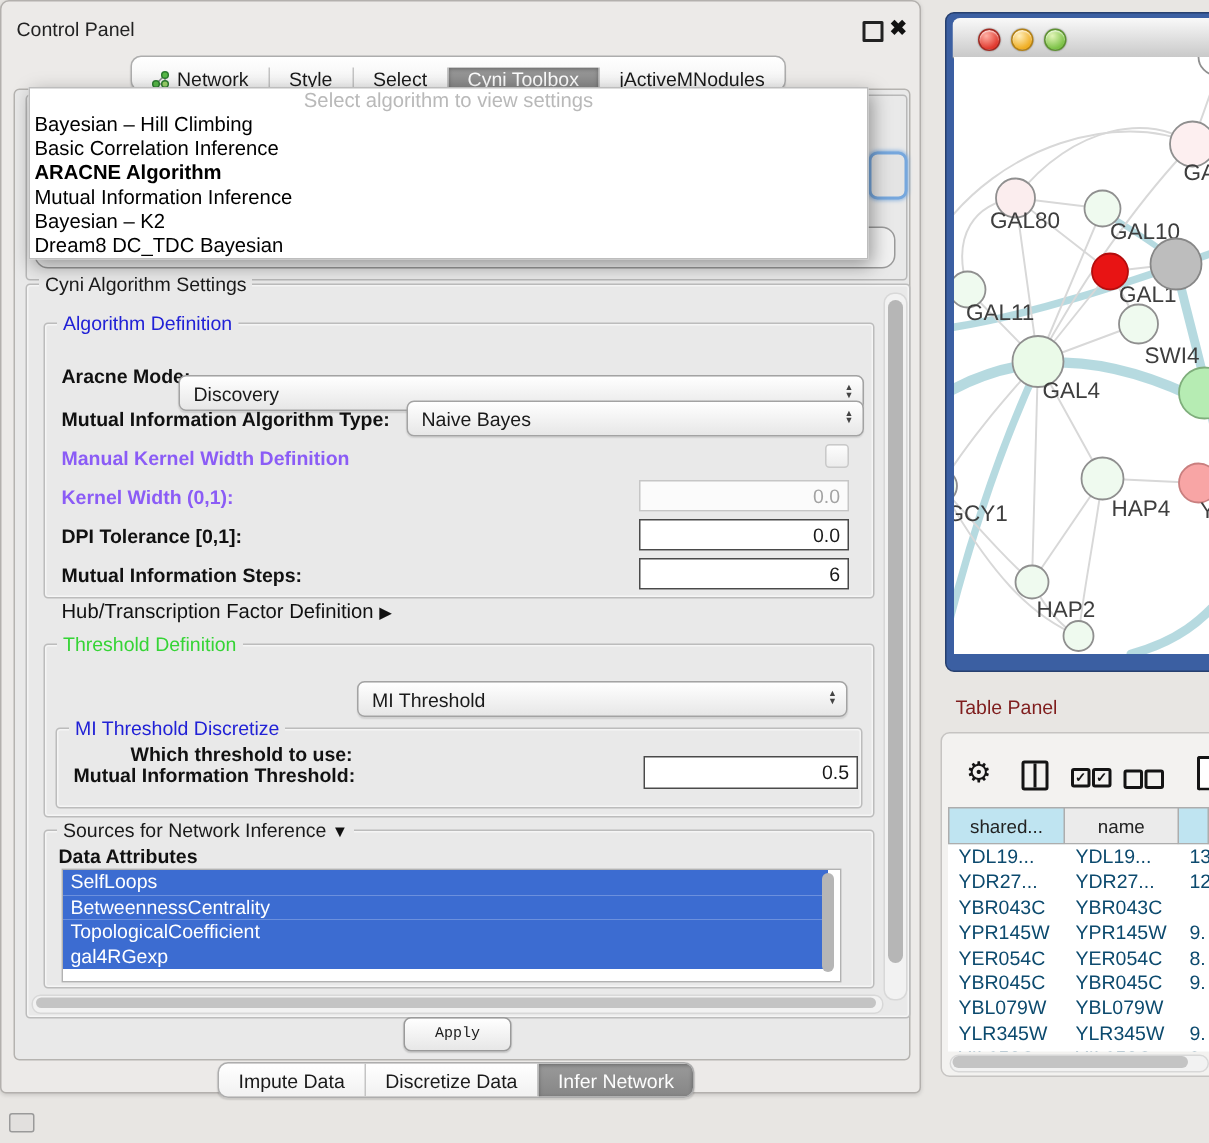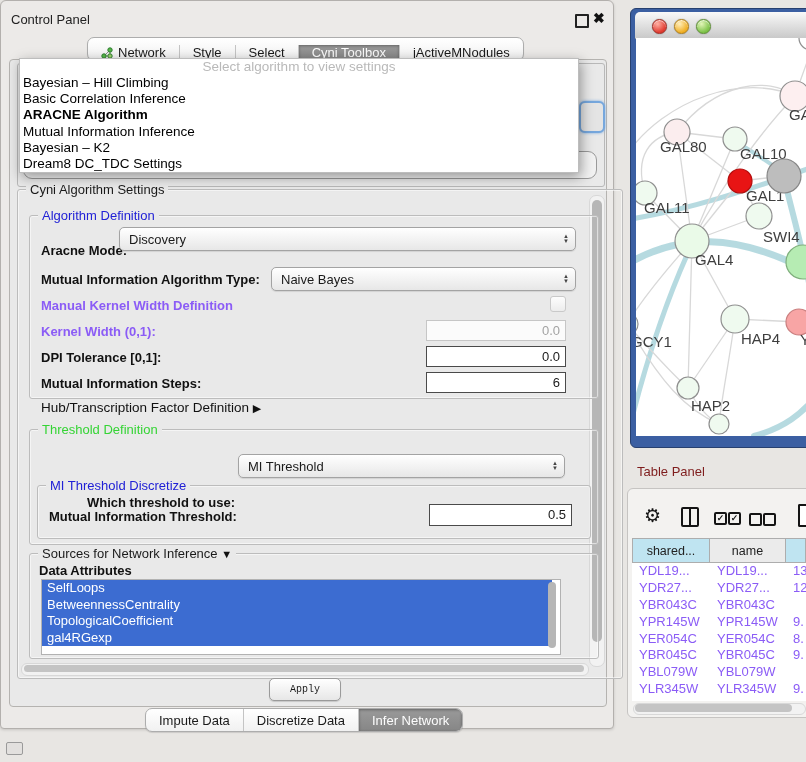--- a/index.html
+++ b/index.html
@@ -29,21 +29,21 @@
   #frag-combo{left:578px;top:100px;width:22px;height:28px;border:2px solid #76a7dd;border-radius:6px;background:#e4e4e4;box-shadow:0 0 3px #76a7dd;}
   #frag-control{left:22px;top:150px;width:572px;height:26px;border:1px solid #9a9a9a;border-radius:9px;background:#f2f2f2;}
 
   
   #popup{left:18px;top:57px;width:558px;height:113px;background:#ffffff;border:1px solid #bdbdbd;box-shadow:2px 4px 12px rgba(0,0,0,.38);z-index:50;}
   #popup-placeholder{text-align:center;color:#b9b9b9;font-size:13.5px;height:16px;line-height:16px;}
   .pop-item{height:16.2px;line-height:16.2px;padding-left:3px;font-size:13.5px;color:#000;white-space:nowrap;}
   .pop-item.bold{font-weight:bold;}
 
   
-  .groupbox{border:1px solid #bcbcbc;border-radius:3px;box-shadow:inset 0 0 0 1px rgba(255,255,255,.55);padding-left:16px;}
+  .groupbox{border:1px solid #bcbcbc;border-radius:3px;box-shadow:inset 0 0 0 1px rgba(255,255,255,.55);}
   .legend{position:absolute;top:-8px;left:8px;background:#e9e9e9;padding:0 4px;font-size:13px;white-space:nowrap;}
   .legend.blue{color:#2121d6;}
   .legend.green{color:#35d435;}
   .lbl{position:absolute;font-size:13px;font-weight:bold;color:#111;white-space:nowrap;}
   .lbl.dis{color:#8b5cf6;}
   .lbl.plain{font-weight:normal;}
 
   .combo{position:absolute;display:flex;align-items:center;border:1px solid #a3a3a3;border-radius:5px;background:linear-gradient(#ffffff,#e7e7e7);font-size:13px;padding-left:9px;box-shadow:0 1px 1px rgba(0,0,0,.1);}
   .combo .arrows{margin-left:auto;margin-right:6px;display:flex;flex-direction:column;align-items:center;font-size:6px;line-height:5px;color:#444;}
   .field{position:absolute;border:1px solid #4a4a4a;background:#fff;font-size:13px;text-align:right;padding-right:5px;}
@@ -84,21 +84,21 @@
   .cb{position:absolute;width:9px;height:9px;border:2px solid #141414;border-radius:2px;font-size:9px;line-height:9px;text-align:center;color:#141414;font-weight:bold;}
   #icon-page{left:798px;top:504px;width:8px;height:19px;border:2px solid #141414;border-right:none;border-radius:2px 0 0 2px;background:#fff;}
 
   #tbl-header{left:632px;top:538px;height:25px;display:flex;}
   .hcell{height:25px;line-height:25px;text-align:center;font-size:12.5px;color:#222;border:1px solid #adadad;border-left:none;box-sizing:border-box;}
   .hcell:first-child{border-left:1px solid #adadad;}
   .hcell.blue{background:#bfe4f1;}
   .hcell.gray{background:#ebebeb;}
   #tbl-rows{left:632px;top:563px;width:174px;height:138px;overflow:hidden;background:#fff;}
   .trow{display:flex;height:16.9px;line-height:16.9px;}
-  .tcell{font-size:13px;color:#8b5cf6;padding-left:7px;box-sizing:border-box;white-space:nowrap;overflow:hidden;}
+  .tcell{font-size:13px;color:#0c4a6e;padding-left:7px;box-sizing:border-box;white-space:nowrap;overflow:hidden;}
   #tbl-hscroll-track{left:633px;top:703px;width:171px;height:10px;}
   #tbl-hscroll-thumb{left:635px;top:704px;width:157px;height:8px;}
 
   .tri{display:inline-block;font-size:11px;color:#111;}
 </style>
 </head>
 <body>
 
 <div id="root">
 
@@ -138,36 +138,36 @@
     <div class="abs" id="frag-combo"></div>
 
     <div class="abs" id="popup">
       <div id="popup-placeholder">Select algorithm to view settings</div>
       <div id="popup-items">
           <div class="pop-item">Bayesian – Hill Climbing</div>
           <div class="pop-item">Basic Correlation Inference</div>
           <div class="pop-item bold">ARACNE Algorithm</div>
           <div class="pop-item">Mutual Information Inference</div>
           <div class="pop-item">Bayesian – K2</div>
-          <div class="pop-item">Dream8 DC_TDC Settings</div>
+          <div class="pop-item">Dream8 DC_TDC Bayesian</div>
         </div>
     </div>
 
     <div class="abs groupbox" style="left:16px;top:188px;width:588px;height:488px;">
       <span class="legend">Cyni Algorithm Settings</span>
     </div>
     <div class="abs vtrack" style="left:588px;top:194px;width:14px;height:470px;">
       <div class="vthumb" style="left:2px;top:4px;width:10px;height:442px;"></div>
     </div>
 
     <div class="abs groupbox" style="left:28px;top:214px;width:552px;height:182px;">
       <span class="legend blue">Algorithm Definition</span>
     </div>
     <div class="lbl" style="left:40px;top:242px;">Aracne Mode:</div>
-    <div class="combo" style="left:118px;top:226px;width:446px;height:22px;">
+    <div class="combo" style="left:118px;top:249px;width:446px;height:22px;">
       <span>Discovery</span>
       <span class="arrows">▲<br>▼</span>
     </div>
     <div class="lbl" style="left:40px;top:271px;">Mutual Information Algorithm Type:</div>
     <div class="combo" style="left:270px;top:266px;width:294px;height:22px;">
       <span>Naive Bayes</span>
       <span class="arrows">▲<br>▼</span>
     </div>
     <div class="lbl dis" style="left:40px;top:297px;">Manual Kernel Width Definition</div>
     <div class="checkbox" style="left:549px;top:295px;"></div>

